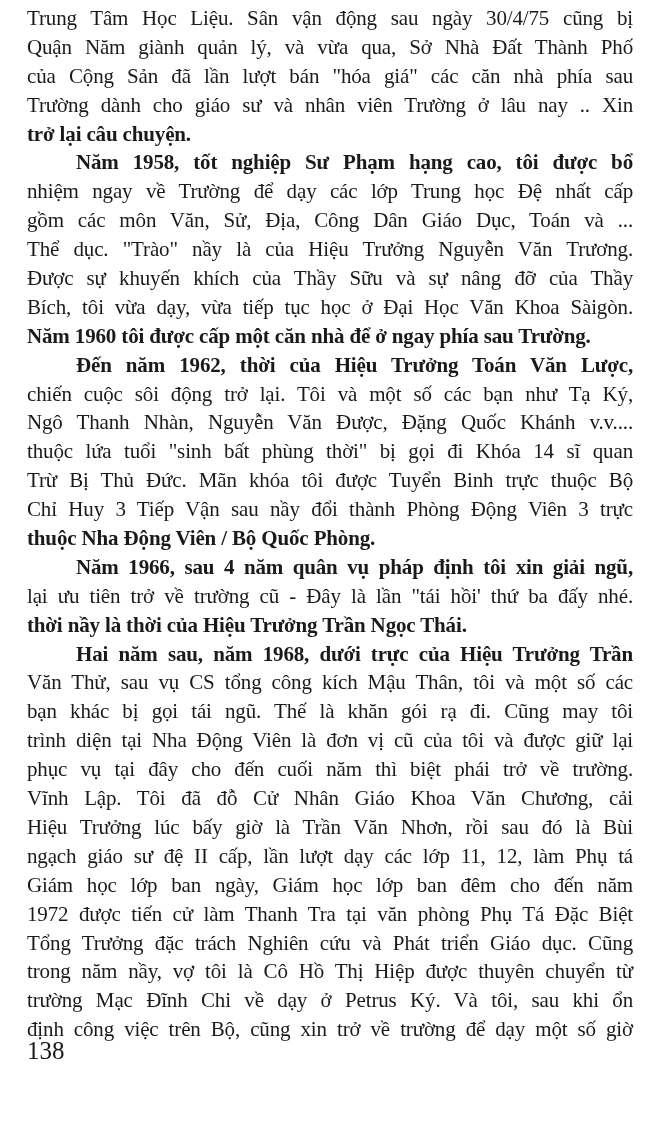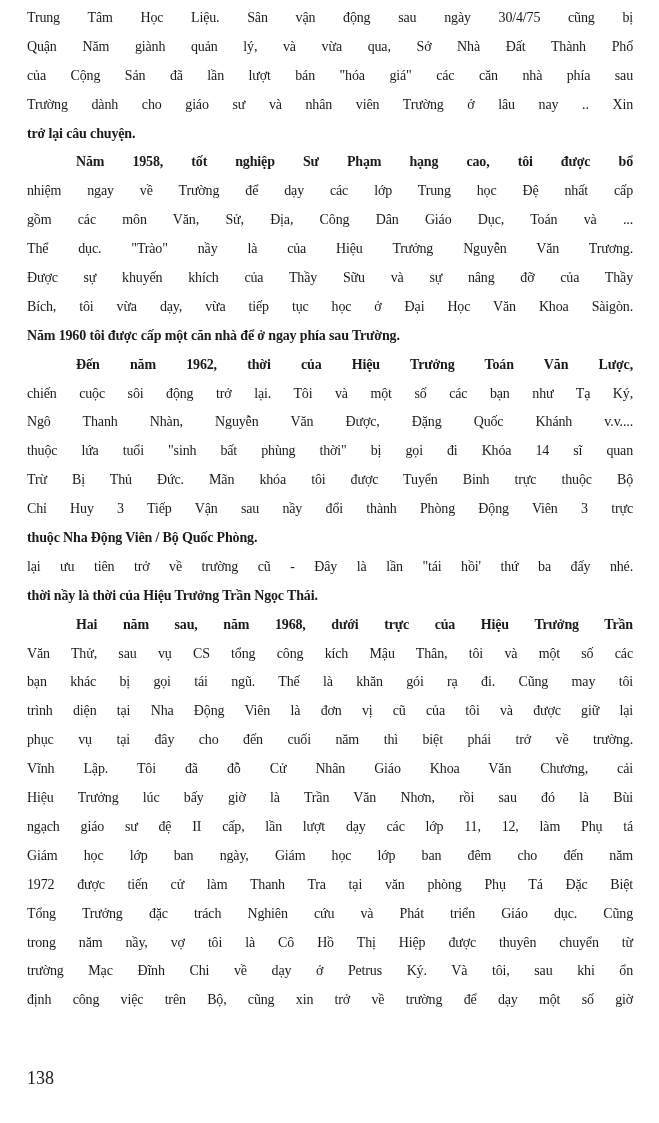--- a/index.html
+++ b/index.html
@@ -18,40 +18,40 @@
     .page {
       position: absolute;
       left: 27px;
       top: 4px;
       width: 606px;
     }
     .line {
       display: block;
       height: 28.9px;
       line-height: 28.9px;
-      font-size: 14px;
+      font-size: 21px;
       text-align: justify;
       text-align-last: justify;
       white-space: nowrap;
       overflow: visible;
       letter-spacing: -0.15px;
     }
     .line.last {
       text-align-last: left;
       font-weight: bold;
     }
     .line.indent {
       padding-left: 49px;
       font-weight: bold;
     }
     .page-number {
       position: absolute;
       left: 27px;
-      top: 1066px;
-      font-size: 18px;
+      top: 1039px;
+      font-size: 25px;
       line-height: 24px;
     }
   </style>
 </head>
 <body>
 
 <div class="page">
 
   <div>
     <span class="line">Trung Tâm Học Liệu. Sân vận động sau ngày 30/4/75 cũng bị</span>
@@ -75,20 +75,21 @@
     <span class="line indent">Đến năm 1962, thời của Hiệu Trưởng Toán Văn Lược,</span>
     <span class="line">chiến cuộc sôi động trở lại. Tôi và một số các bạn như Tạ Ký,</span>
     <span class="line">Ngô Thanh Nhàn, Nguyễn Văn Được, Đặng Quốc Khánh v.v....</span>
     <span class="line">thuộc lứa tuổi "sinh bất phùng thời" bị gọi đi Khóa 14 sĩ quan</span>
     <span class="line">Trừ Bị Thủ Đức. Mãn khóa tôi được Tuyển Binh trực thuộc Bộ</span>
     <span class="line">Chỉ Huy 3 Tiếp Vận sau nầy đổi thành Phòng Động Viên 3 trực</span>
     <span class="line last">thuộc Nha Động Viên / Bộ Quốc Phòng.</span>
   </div>
 
   <div>
+    <span class="line indent">Năm 1966, sau 4 năm quân vụ pháp định tôi xin giải ngũ,</span>
     <span class="line">lại ưu tiên trở về trường cũ - Đây là lần "tái hồi' thứ ba đấy nhé.</span>
     <span class="line last">thời nầy là thời của Hiệu Trưởng Trần Ngọc Thái.</span>
   </div>
 
   <div>
     <span class="line indent">Hai năm sau, năm 1968, dưới trực của Hiệu Trưởng Trần</span>
     <span class="line">Văn Thử, sau vụ CS tổng công kích Mậu Thân, tôi và một số các</span>
     <span class="line">bạn khác bị gọi tái ngũ. Thế là khăn gói rạ đi. Cũng may tôi</span>
     <span class="line">trình diện tại Nha Động Viên là đơn vị cũ của tôi và được giữ lại</span>
     <span class="line">phục vụ tại đây cho đến cuối năm thì biệt phái trở về trường.</span>

